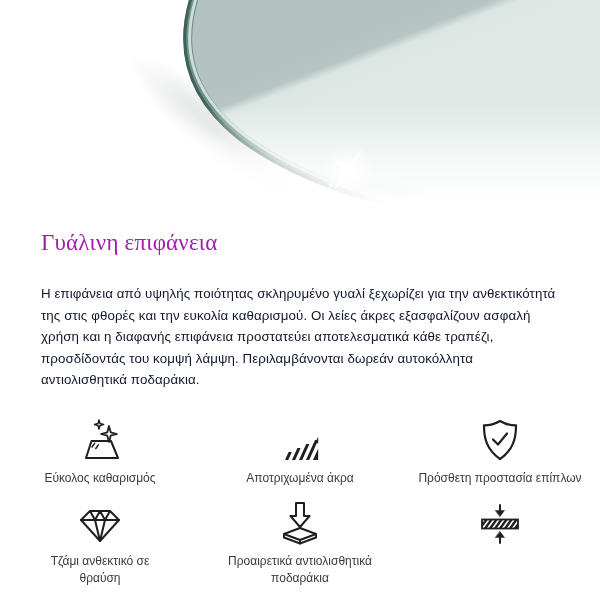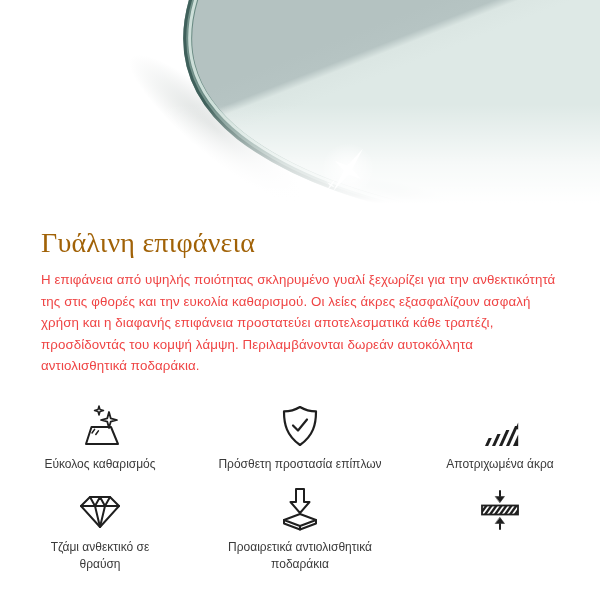--- a/index.html
+++ b/index.html
@@ -17,31 +17,31 @@
     width:600px;height:220px;
     background:#ffffff;
     overflow:hidden;
   }
   .hero svg{display:block;}
   .content{padding:0 41px;}
   .page-title{
     margin:6px 0 0 0;
     font-family:"Liberation Serif","DejaVu Serif",serif;
     font-weight:400;
-    font-size:28px;
+    font-size:23px;
     line-height:34px;
     letter-spacing:.2px;
-    color:#a16207;
+    color:#a21caf;
   }
   .description{
-    margin:9px 0 0 0;
+    margin:23px 0 0 0;
     font-size:13.3px;
     line-height:21.5px;
     letter-spacing:.1px;
-    color:#ef4444;
+    color:#0f172a;
   }
   .features{
     margin-top:27px;
     padding:0 0;
     display:grid;
     grid-template-columns:1fr 1fr 1fr;
     row-gap:14px;
   }
   .feature{
     display:flex;
@@ -139,44 +139,44 @@
             <path d="M32,8 L33.7,14.3 L40,16 L33.7,17.7 L32,24 L30.3,17.7 L24,16 L30.3,14.3 Z" fill="#ffffff" stroke-width="1.8"></path>
             <path d="M22,2 L23,5.5 L26.5,6.5 L23,7.5 L22,11 L21,7.5 L17.5,6.5 L21,5.5 Z" fill="#ffffff" stroke-width="1.5"></path>
           </g>
         </svg>
       </div>
       <div class="feature-label">Εύκολος καθαρισμός</div>
     </div>
 
     <div class="feature">
       <div class="icon-box">
-        <svg width="42" height="44" viewBox="0 0 42 44">
-          <g fill="none" stroke="#1f1f1f" stroke-width="2.2" stroke-linejoin="round" stroke-linecap="round">
-            <path d="M21,3 C26,6 31.5,7.4 37,7.4 C37,20 34.5,31.5 21,41 C7.5,31.5 5,20 5,7.4 C10.5,7.4 16,6 21,3 Z"></path>
-            <path d="M14,21.5 L19,26.5 L28,15.5"></path>
-          </g>
-        </svg>
-      </div>
-      <div class="feature-label">Πρόσθετη προστασία επίπλων</div>
-    </div>
-
-    <div class="feature">
-      <div class="icon-box">
         <svg width="42" height="36" viewBox="0 0 42 36">
           <g fill="#1f1f1f">
             <path d="M6,34 L9.6,26 L12.8,26 L9.2,34 Z"></path>
             <path d="M13,34 L18.4,22 L21.6,22 L16.2,34 Z"></path>
             <path d="M20,34 L27.2,18 L30.4,18 L23.2,34 Z"></path>
             <path d="M27,34 L36,14 L39.2,14 L30.2,34 Z"></path>
             <path d="M34,34 L39.2,22.5 L39.2,34 Z"></path>
             <path d="M36.4,16.8 L39.2,10.5 L39.2,17.5 Z"></path>
           </g>
         </svg>
       </div>
       <div class="feature-label">Αποτριχωμένα άκρα</div>
+    </div>
+
+    <div class="feature">
+      <div class="icon-box">
+        <svg width="42" height="44" viewBox="0 0 42 44">
+          <g fill="none" stroke="#1f1f1f" stroke-width="2.2" stroke-linejoin="round" stroke-linecap="round">
+            <path d="M21,3 C26,6 31.5,7.4 37,7.4 C37,20 34.5,31.5 21,41 C7.5,31.5 5,20 5,7.4 C10.5,7.4 16,6 21,3 Z"></path>
+            <path d="M14,21.5 L19,26.5 L28,15.5"></path>
+          </g>
+        </svg>
+      </div>
+      <div class="feature-label">Πρόσθετη προστασία επίπλων</div>
     </div>
 
     <div class="feature">
       <div class="icon-box">
         <svg width="46" height="40" viewBox="0 0 46 40">
           <g fill="none" stroke="#1f1f1f" stroke-width="2" stroke-linejoin="round" stroke-linecap="round">
             <path d="M13,6 L33,6 L42,15 L23,36 L4,15 Z"></path>
             <path d="M4,15 L42,15"></path>
             <path d="M13,6 L18,15 L23,6 L28,15 L33,6"></path>
             <path d="M18,15 L23,36 L28,15"></path>

